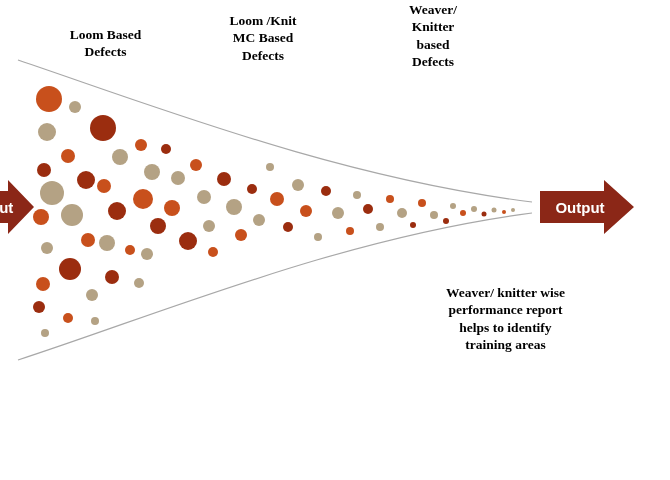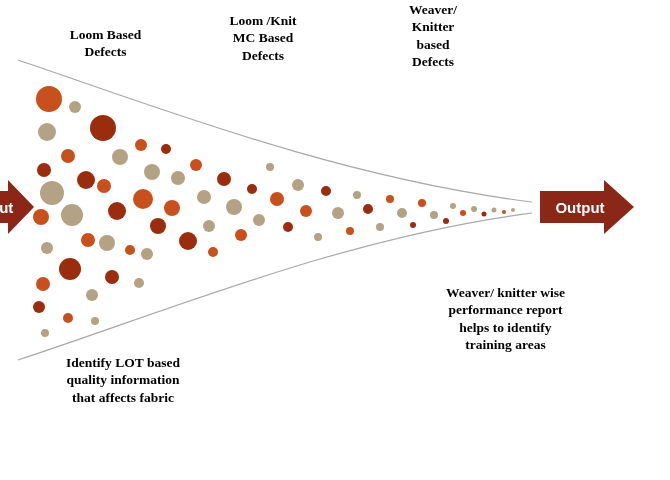--- a/index.html
+++ b/index.html
@@ -134,17 +134,14 @@
   <div class="arrow-label" style="left:-30px; top:199px; width:50px;">Input</div>
 
   <div class="arrow-label" style="left:540px; top:199px; width:66px;margin-left:7px;">Output</div>
 
 
   <div class="label" style="left:408px; top:256px; width:195px;margin-top:28px;">Weaver/ knitter wise
 performance report
 helps to identify
 training areas</div>
 
-  <div class="label" style="left:28px; top:354px; width:190px;">Identify LOT based
-quality information
-that affects fabric</div>
 
 </div>
 
 </body></html>

